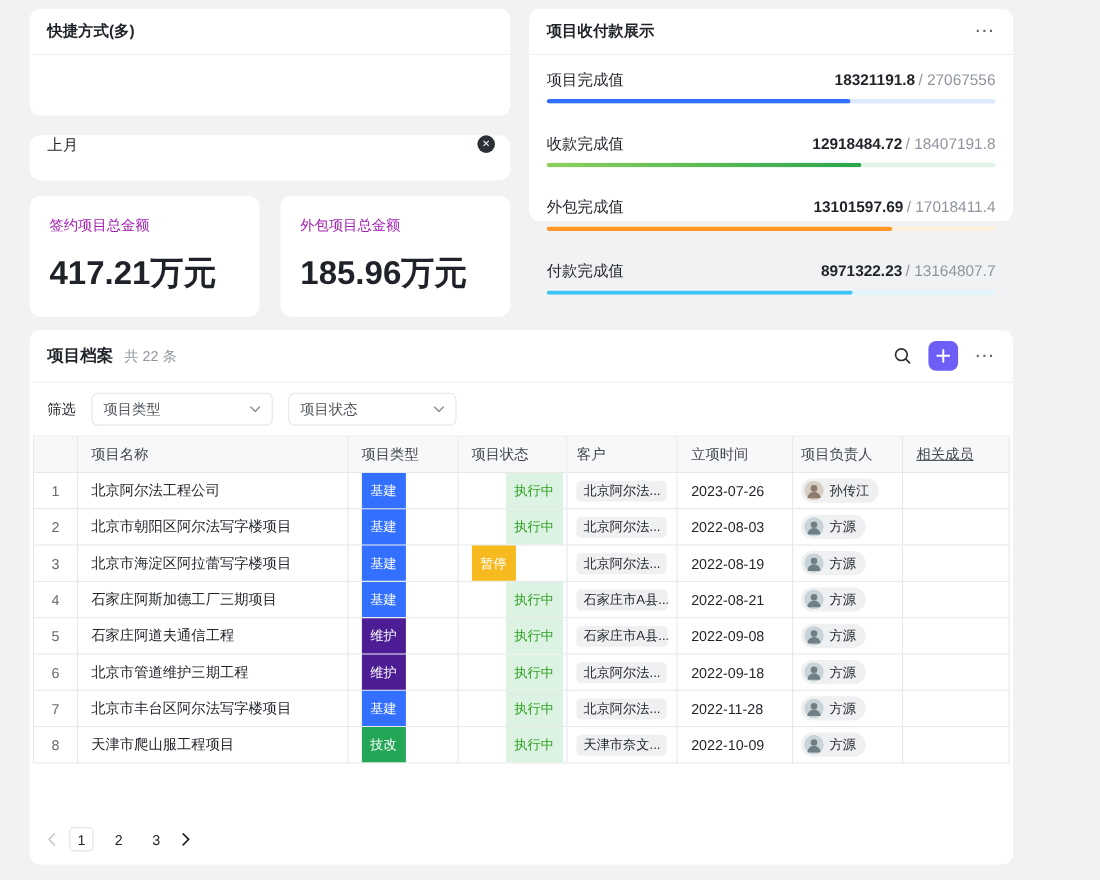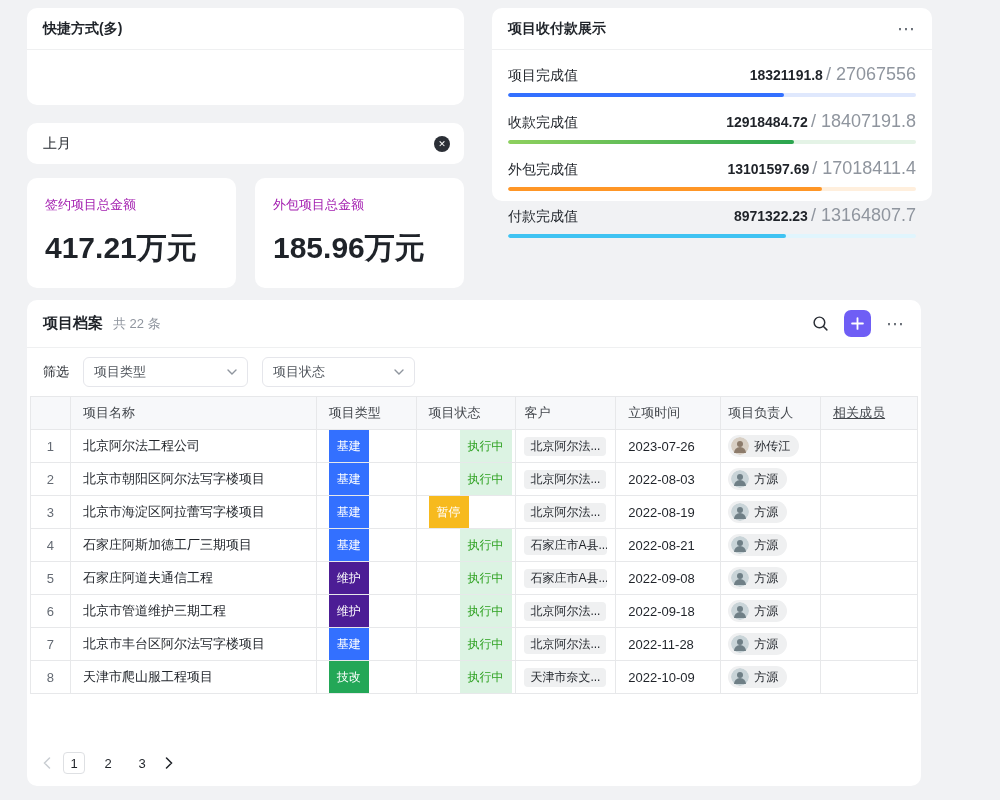--- a/index.html
+++ b/index.html
@@ -8,53 +8,53 @@
     background:#f1f2f4;
     font-family:"Liberation Sans","DejaVu Sans",sans-serif;
     color:#1f2329;
     position:relative;
     overflow:hidden;
   }
   .content { position:absolute; left:27px; top:8px; width:894px; }
   .card { background:#fff; border-radius:10px; }
 
   
-  .top { display:flex; gap:28px; }
+  .top { display:flex; gap:17px; }
   .col-left { width:437px; flex:none; }
   .col-right { width:440px; flex:none; }
 
   .card-header {
     height:42px; display:flex; align-items:center; justify-content:space-between;
     padding:0 16px; border-bottom:1px solid #eff0f1;
     font-size:14px; font-weight:bold;
   }
   .shortcut-card { height:97px; margin-bottom:18px; }
   .shortcut-body { height:54px; }
 
   .month-pill {
-    height:41px; margin-bottom:14px; display:flex; align-items:center;
+    height:41px; margin-bottom:14px; display:flex; align-items:flex-start;
     justify-content:space-between; padding:0 14px 0 16px; font-size:14px; cursor:pointer;
   }
   .clear-btn {
     width:16px; height:16px; border-radius:50%; background:#2b2f36; color:#fff;
     display:flex; align-items:center; justify-content:center; font-size:9px; cursor:pointer;
   }
 
   .stats { display:flex; gap:19px; }
   .stat { width:209px; height:110px; padding:18px 18px 0; }
   .stat-label { font-size:13px; color:#a21caf; }
   .stat-value { font-size:30px; font-weight:bold; margin-top:14px; white-space:nowrap; }
 
   .payment-card { height:193px; }
   .more-icon { font-size:18px; color:#646a73; font-weight:normal; letter-spacing:1px; cursor:pointer; }
   .metrics { padding:14px 16px 0; }
-  .metric { margin-bottom:14px; }
+  .metric { margin-bottom:28px; }
   .metric-top { display:flex; justify-content:space-between; align-items:baseline; font-size:14px; }
   .m-value { font-weight:bold; font-size:14px; }
-  .m-total { color:#8f959e; font-weight:normal; font-size:18px; margin-left:3px; }
+  .m-total { color:#8f959e; font-weight:normal; font-size:14px; margin-left:3px; }
   .m-track { height:4px; border-radius:2px; margin-top:8px; position:relative; overflow:hidden; }
   .m-fill { height:100%; border-radius:2px; }
 
   
   .table-card { margin-top:12px; height:486px; }
   .main-header { height:48px; display:flex; align-items:center; padding:16px 16px; border-bottom:1px solid #eff0f1; }
   .main-title { font-size:15px; font-weight:bold; }
   .main-count { font-size:13px; color:#8f959e; margin-left:10px; }
   .header-actions { margin-left:auto; display:flex; align-items:center; gap:15px; }
   .icon-btn { display:flex; align-items:center; cursor:pointer; background:none; border:none; }

